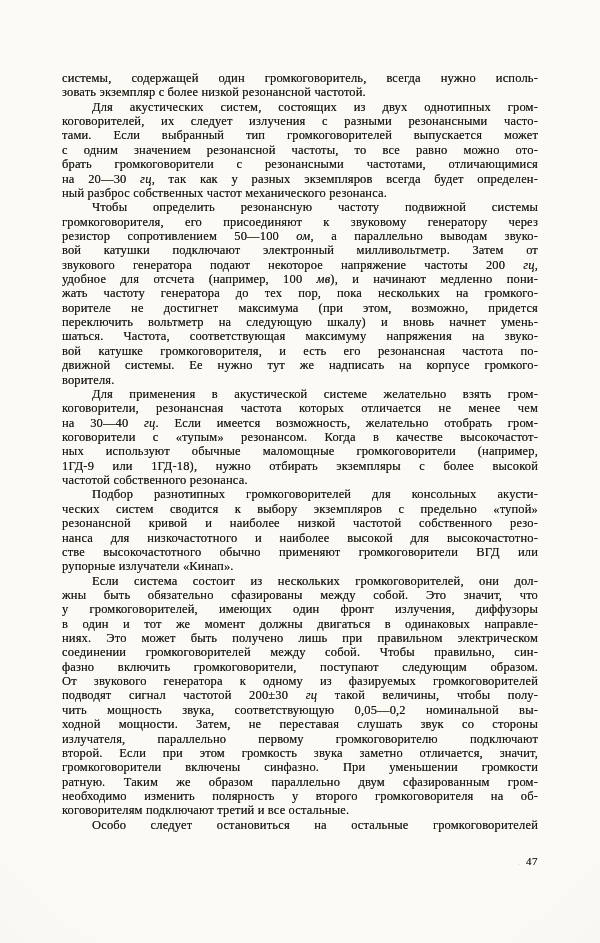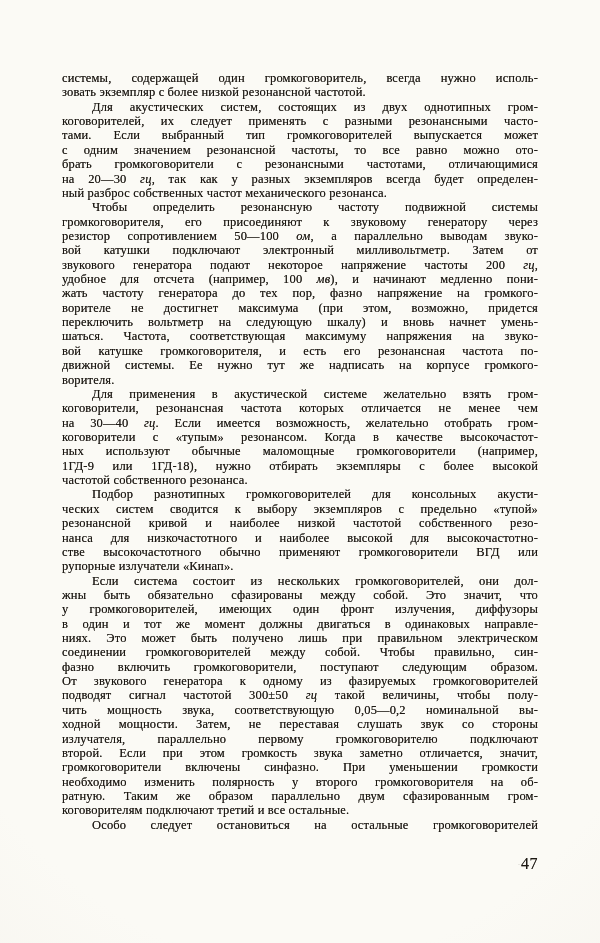--- a/index.html
+++ b/index.html
@@ -46,21 +46,21 @@
   .line i {
     font-style: italic;
     letter-spacing: 0.2px;
   }
   .page-number {
     position: absolute;
     top: 855px;
     left: 62px;
     width: 476px;
     text-align: right;
-    font-size: 16px;
+    font-size: 11px;
     letter-spacing: 0.5px;
     text-shadow: 0 0 0.45px rgba(20, 16, 10, 0.6);
   }
   
   .speck {
     position: absolute;
     border-radius: 50%;
     background: rgba(60, 55, 45, 0.25);
   }
   .speck.s1 { left: 64px; top: 572px; width: 2px; height: 2px; }
@@ -70,35 +70,35 @@
 <body>
 
 <div class="scan">
   <div class="text-block">
       <div class="para">
         <div class="line"><span>системы, содержащей один громкоговоритель, всегда нужно исполь-</span></div>
         <div class="line flush"><span>зовать экземпляр с более низкой резонансной частотой.</span></div>
       </div>
       <div class="para">
         <div class="line indent"><span>Для акустических систем, состоящих из двух однотипных гром-</span></div>
-        <div class="line"><span>коговорителей, их следует применять с разными резонансными часто-</span></div>
+        <div class="line"><span>коговорителей, их следует излучения с разными резонансными часто-</span></div>
         <div class="line"><span>тами. Если выбранный тип громкоговорителей выпускается может</span></div>
         <div class="line"><span>с одним значением резонансной частоты, то все равно можно ото-</span></div>
         <div class="line"><span>брать громкоговорители с резонансными частотами, отличающимися</span></div>
         <div class="line"><span>на 20—30 </span><i>гц</i><span>, так как у разных экземпляров всегда будет определен-</span></div>
         <div class="line flush"><span>ный разброс собственных частот механического резонанса.</span></div>
       </div>
       <div class="para">
         <div class="line indent"><span>Чтобы определить резонансную частоту подвижной системы</span></div>
         <div class="line"><span>громкоговорителя, его присоединяют к звуковому генератору через</span></div>
         <div class="line"><span>резистор сопротивлением 50—100 </span><i>ом</i><span>, а параллельно выводам звуко-</span></div>
         <div class="line"><span>вой катушки подключают электронный милливольтметр. Затем от</span></div>
         <div class="line"><span>звукового генератора подают некоторое напряжение частоты 200 </span><i>гц</i><span>,</span></div>
         <div class="line"><span>удобное для отсчета (например, 100 </span><i>мв</i><span>), и начинают медленно пони-</span></div>
-        <div class="line"><span>жать частоту генератора до тех пор, фазно напряжение на громкого-</span></div>
+        <div class="line"><span>жать частоту генератора до тех пор, пока нескольких на громкого-</span></div>
         <div class="line"><span>ворителе не достигнет максимума (при этом, возможно, придется</span></div>
         <div class="line"><span>переключить вольтметр на следующую шкалу) и вновь начнет умень-</span></div>
         <div class="line"><span>шаться. Частота, соответствующая максимуму напряжения на звуко-</span></div>
         <div class="line"><span>вой катушке громкоговорителя, и есть его резонансная частота по-</span></div>
         <div class="line"><span>движной системы. Ее нужно тут же надписать на корпусе громкого-</span></div>
         <div class="line flush"><span>ворителя.</span></div>
       </div>
       <div class="para">
         <div class="line indent"><span>Для применения в акустической системе желательно взять гром-</span></div>
         <div class="line"><span>коговорители, резонансная частота которых отличается не менее чем</span></div>
@@ -118,28 +118,28 @@
       </div>
       <div class="para">
         <div class="line indent"><span>Если система состоит из нескольких громкоговорителей, они дол-</span></div>
         <div class="line"><span>жны быть обязательно сфазированы между собой. Это значит, что</span></div>
         <div class="line"><span>у громкоговорителей, имеющих один фронт излучения, диффузоры</span></div>
         <div class="line"><span>в один и тот же момент должны двигаться в одинаковых направле-</span></div>
         <div class="line"><span>ниях. Это может быть получено лишь при правильном электрическом</span></div>
         <div class="line"><span>соединении громкоговорителей между собой. Чтобы правильно, син-</span></div>
         <div class="line"><span>фазно включить громкоговорители, поступают следующим образом.</span></div>
         <div class="line"><span>От звукового генератора к одному из фазируемых громкоговорителей</span></div>
-        <div class="line"><span>подводят сигнал частотой 300±50 </span><i>гц</i><span> такой величины, чтобы полу-</span></div>
+        <div class="line"><span>подводят сигнал частотой 200±30 </span><i>гц</i><span> такой величины, чтобы полу-</span></div>
         <div class="line"><span>чить мощность звука, соответствующую 0,05—0,2 номинальной вы-</span></div>
         <div class="line"><span>ходной мощности. Затем, не переставая слушать звук со стороны</span></div>
         <div class="line"><span>излучателя, параллельно первому громкоговорителю подключают</span></div>
         <div class="line"><span>второй. Если при этом громкость звука заметно отличается, значит,</span></div>
         <div class="line"><span>громкоговорители включены синфазно. При уменьшении громкости</span></div>
+        <div class="line"><span>ратную. Таким же образом параллельно двум сфазированным гром-</span></div>
         <div class="line"><span>необходимо изменить полярность у второго громкоговорителя на об-</span></div>
-        <div class="line"><span>ратную. Таким же образом параллельно двум сфазированным гром-</span></div>
         <div class="line flush"><span>коговорителям подключают третий и все остальные.</span></div>
       </div>
       <div class="para">
         <div class="line indent"><span>Особо следует остановиться на остальные громкоговорителей</span></div>
       </div>
     </div>
   <div class="page-number">47</div>
   <div class="speck s1"></div>
   <div class="speck s2"></div>
 </div>

